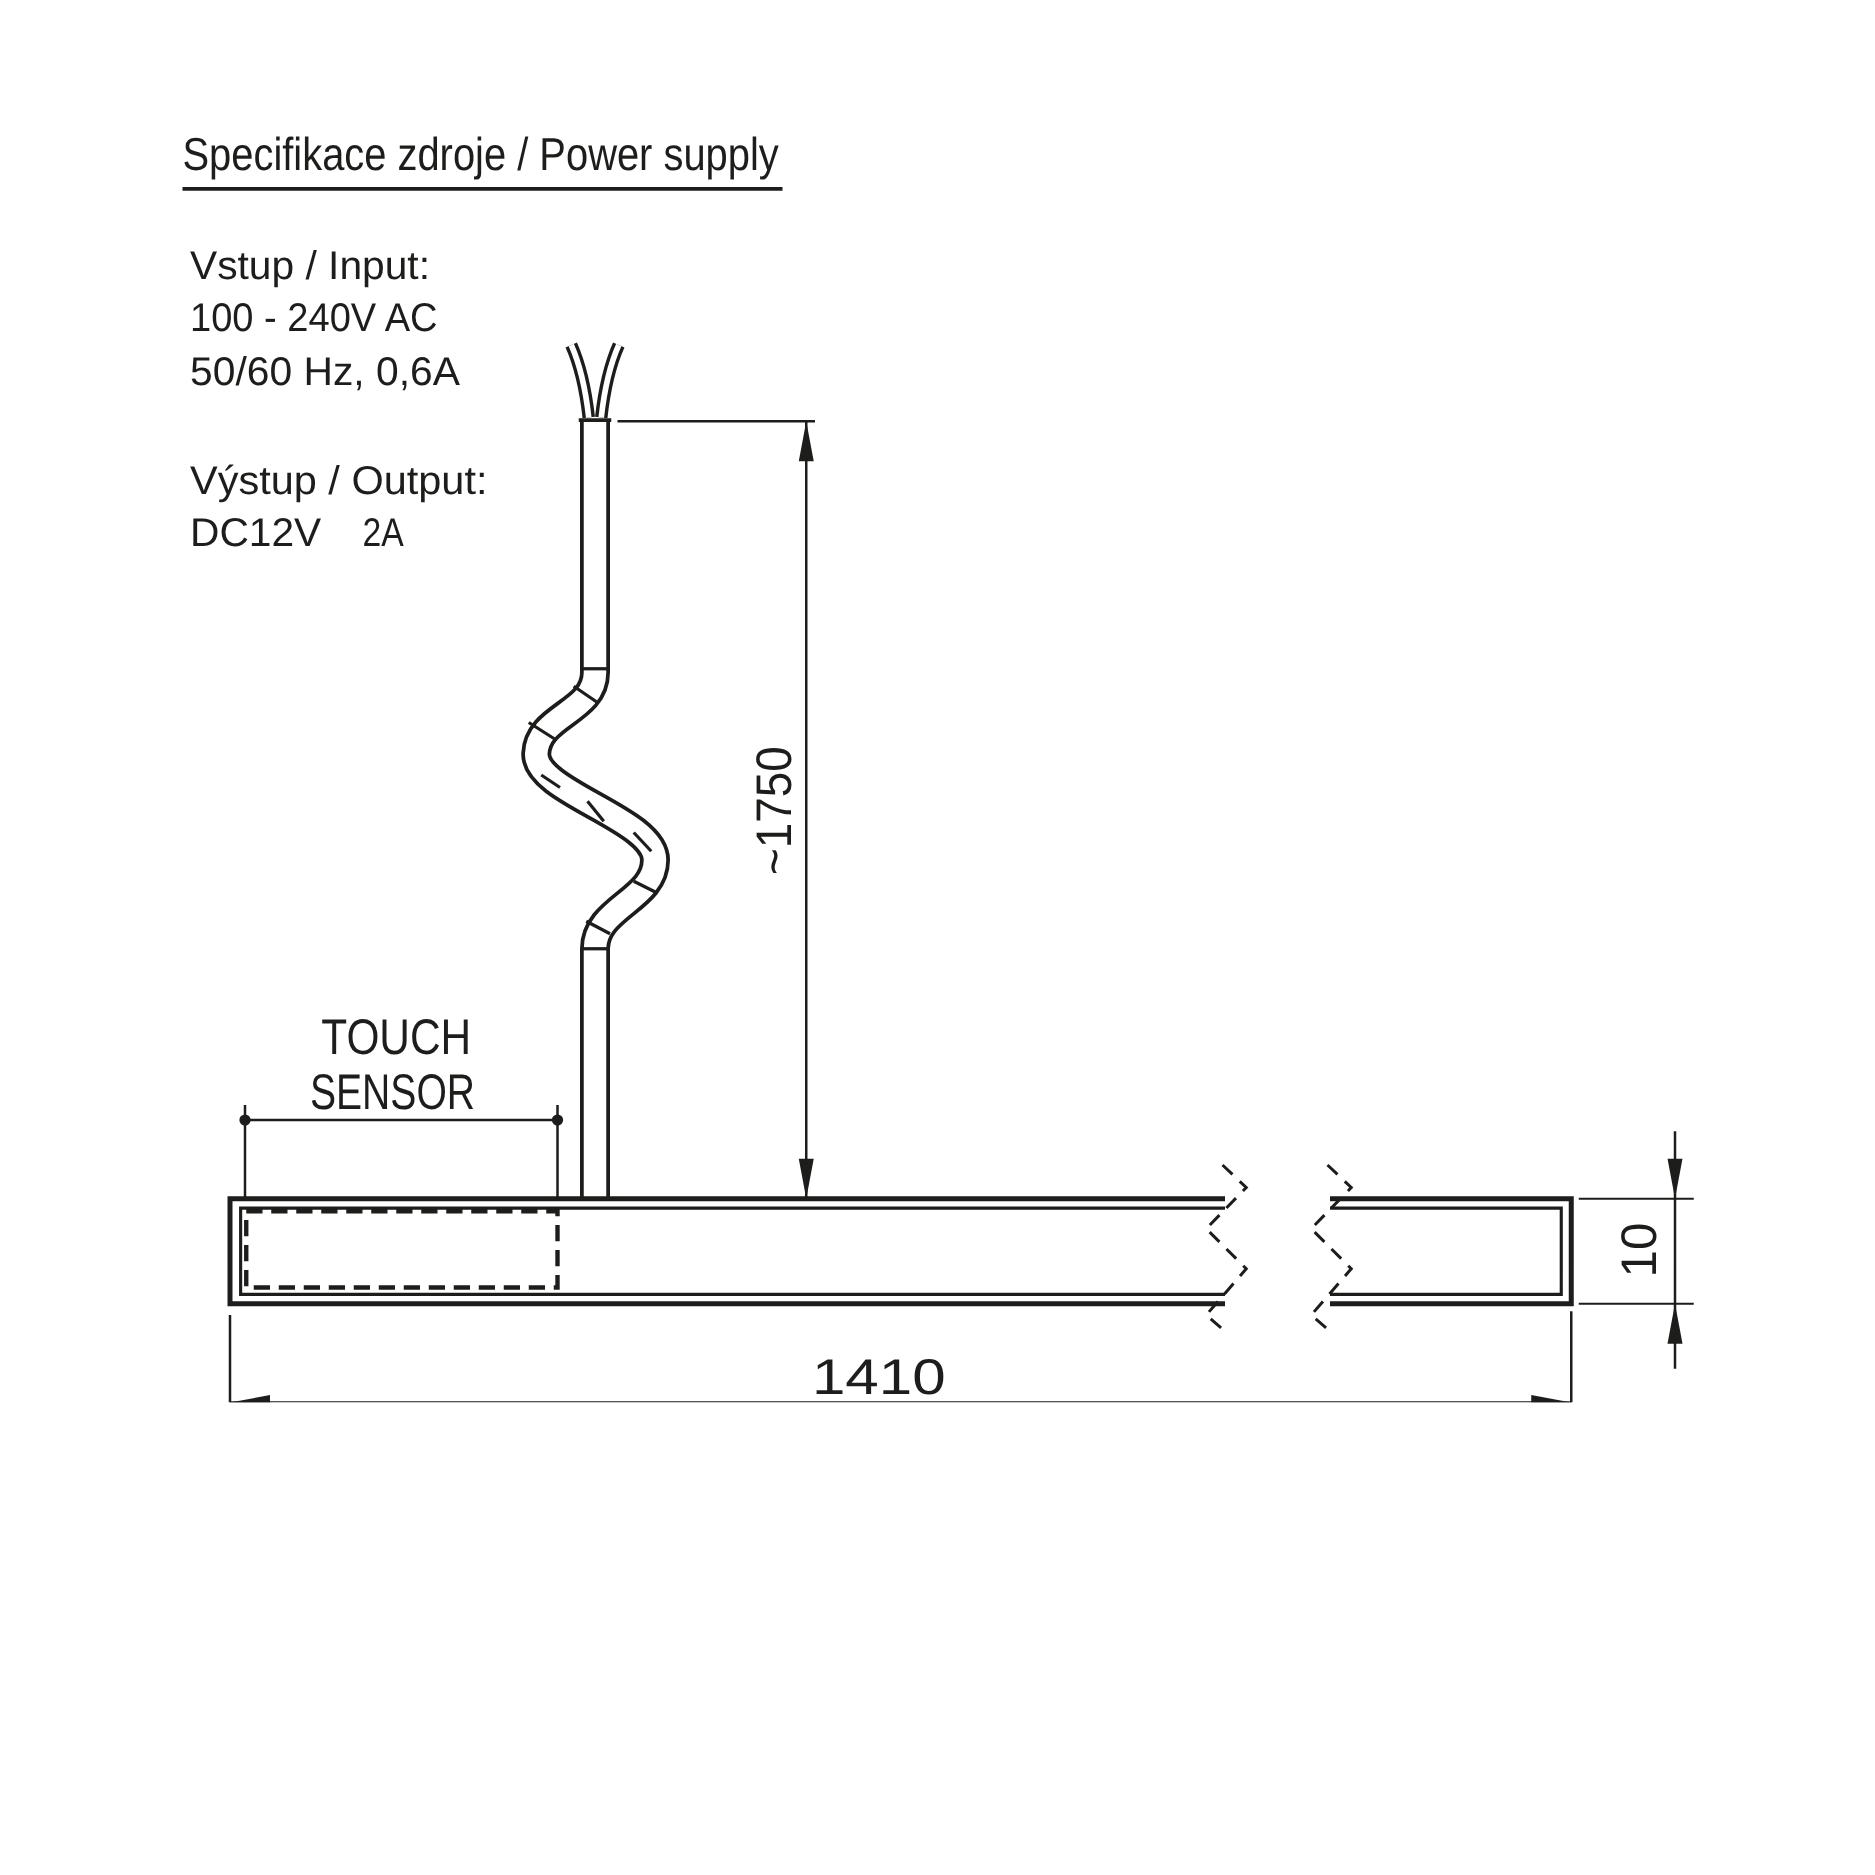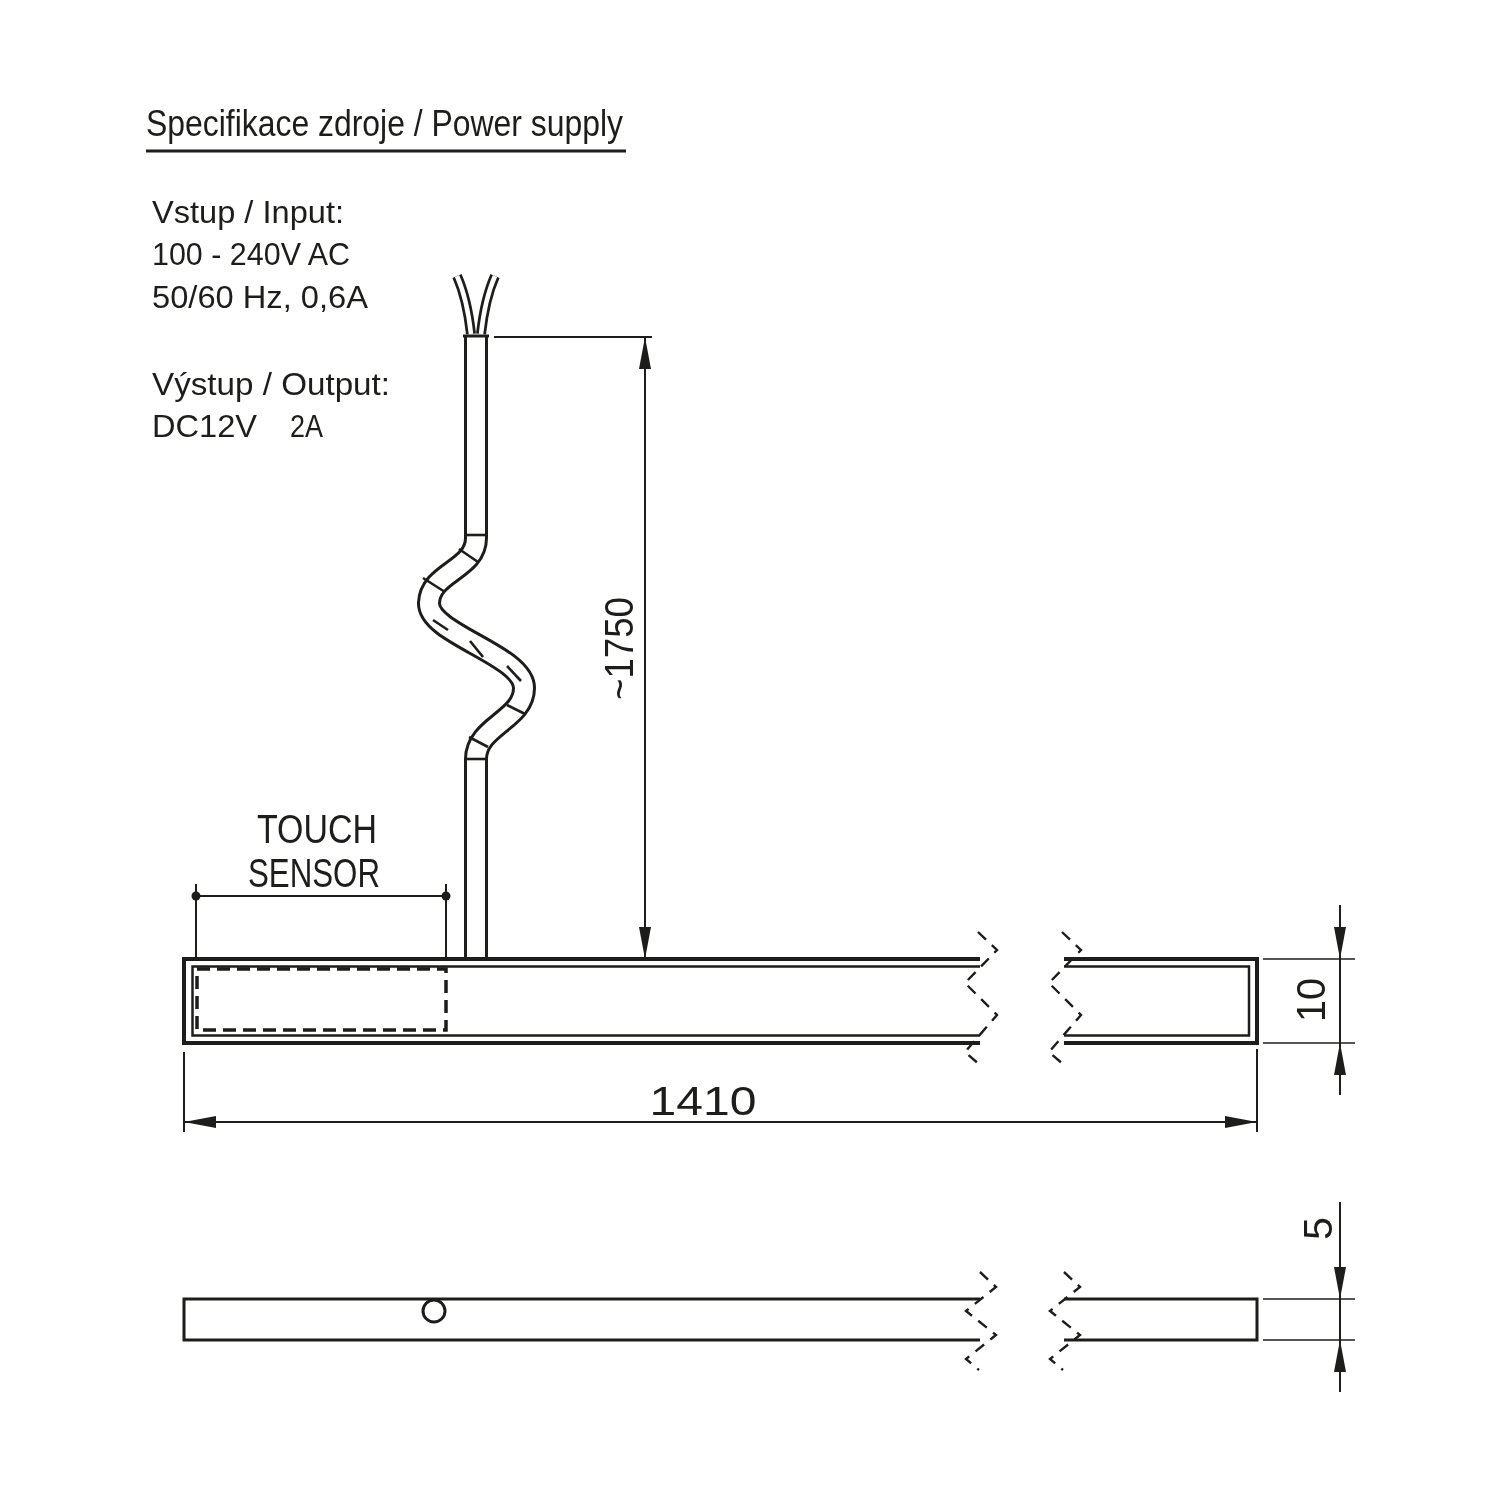--- a/index.html
+++ b/index.html
@@ -3,21 +3,21 @@
 <meta charset="utf-8">
 <style>
   html, body {
     margin: 0;
     padding: 0;
     background: #ffffff;
   }
   .page {
     position: relative;
     width: 1500px;
-    height: 1500px;
+    height: 1122px;
     background: #ffffff;
     overflow: hidden;
   }
   svg {
     display: block;
   }
   text {
     font-family: "Liberation Sans", sans-serif;
     fill: #1d1d1b;
   }

